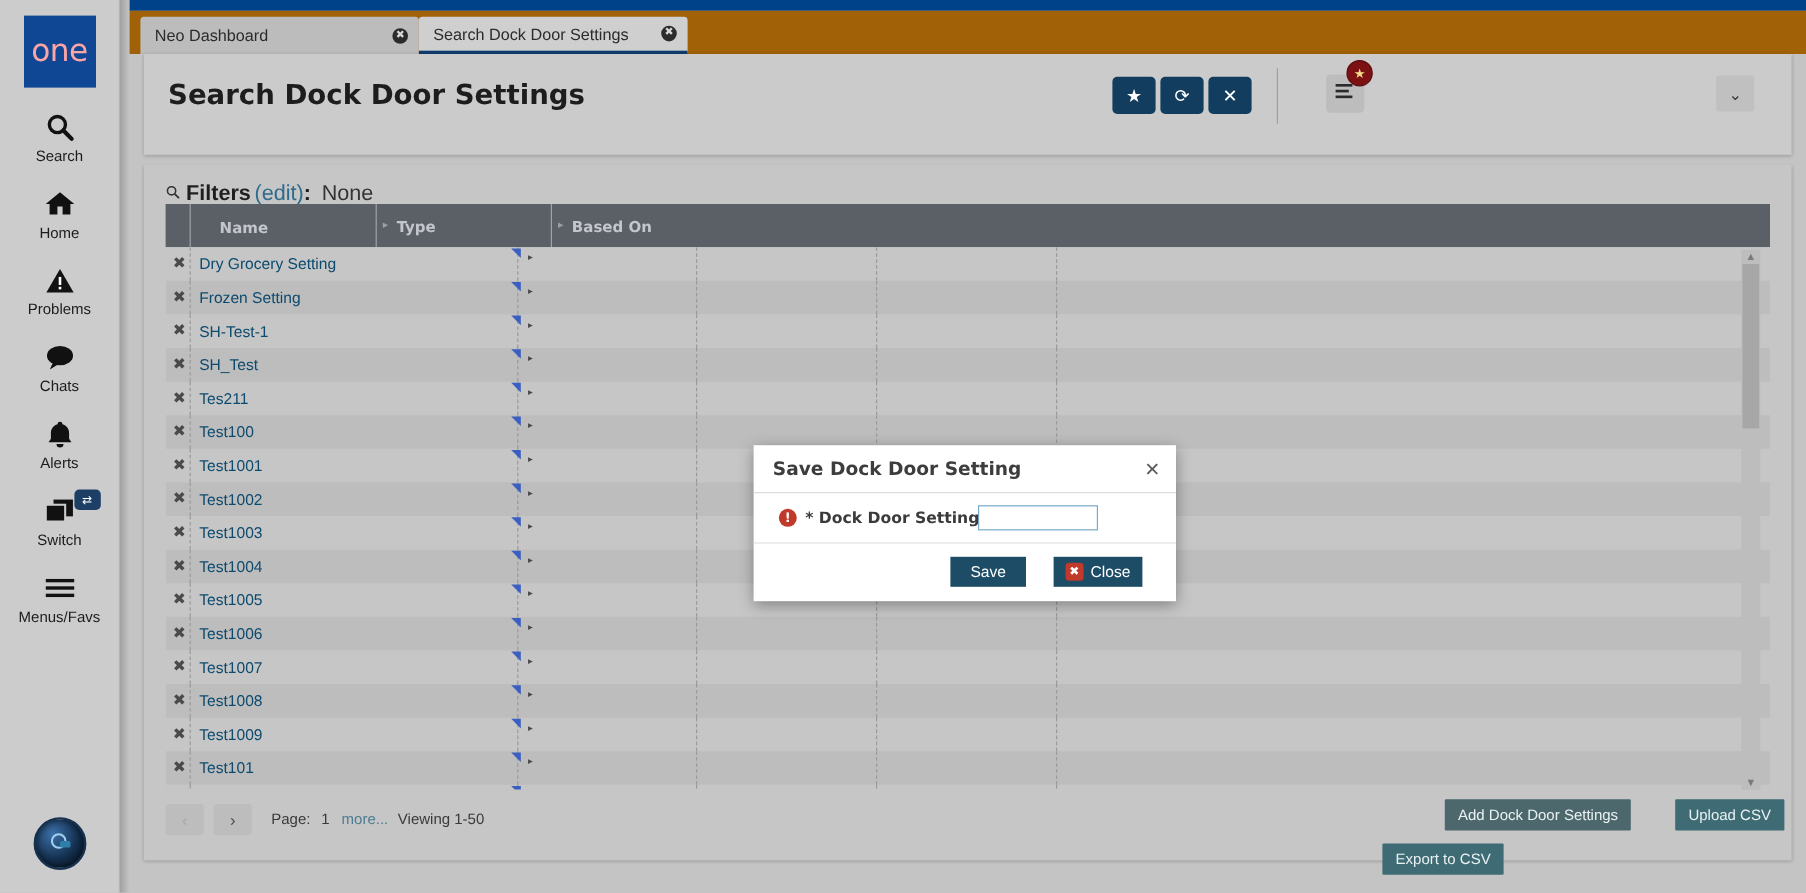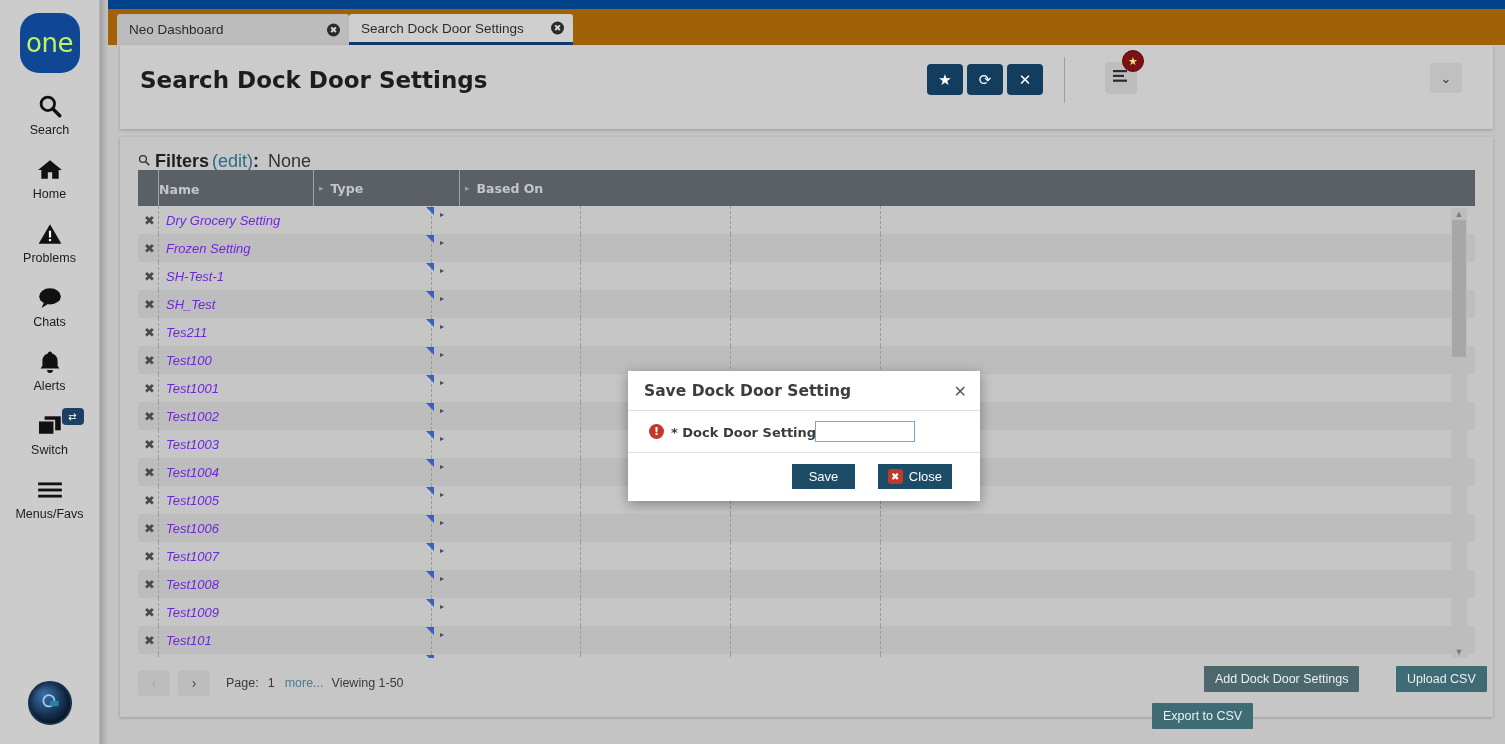--- a/index.html
+++ b/index.html
@@ -19,23 +19,23 @@
     display: flex; flex-direction: column; align-items: center;
     z-index: 5;
   }
   #rail-shadow {
     position:absolute; left:100px; top:0; width:8px; height:744px;
     background: linear-gradient(to right, rgba(0,0,0,0.18), rgba(0,0,0,0));
     z-index: 6; pointer-events:none;
   }
   .logo-box {
     width: 60px; height: 60px; margin-top: 13px;
-    background: #104794; border-radius: 19px;
+    background: #104794; border-radius: 0;
     display:flex; align-items:center; justify-content:center;
-    color: #bef264; font-size: 26px; letter-spacing:-0.5px;
+    color: #fca5a5; font-size: 26px; letter-spacing:-0.5px;
     font-family: "DejaVu Sans", sans-serif;
   }
   .rail-item {
     width: 100px; margin-top: 18px;
     display:flex; flex-direction:column; align-items:center;
     cursor: pointer; position: relative;
   }
   .rail-item .glyph {
     height: 30px; display:flex; align-items:center; justify-content:center;
     color:#111;
@@ -157,21 +157,21 @@
   .gh-cell {
     position:absolute; top:0; height:36px;
     display:flex; align-items:center;
     color:#c3c7cd; font-size:12.5px; font-weight:bold;
     font-family:"DejaVu Sans", sans-serif;
     border-left:1px solid #9ea3a9;
     cursor:pointer;
   }
   .gh-cell .gh-arrow { color:#9aa0a8; font-size:9px; margin-right:7px; margin-left:5px; }
   .gh-cell .gh-text { }
-  #gh-0 { left:20px;  width:155px; padding-left:0; }
+  #gh-0 { left:20px;  width:155px; padding-left:24px; }
   #gh-1 { left:175px; width:146px; }
   #gh-2 { left:321px; width:149px; }
   #gh-3 { left:470px; width:150px; padding-left:9px; }
   #gh-4 { left:620px; width:717px; border-left:none; }
   
   #gh-0 .gh-text { transform: translateY(1px); }
   #gh-3 .gh-text { transform: translateY(1px); }
 
   #grid-body {
     position:absolute; left:18px; top:69px; width:1337px; height:452px;
@@ -181,21 +181,21 @@
     position:relative; height:28px; width:1337px;
   }
   .grow.alt { background:#bdbdbd; }
   .grow .del-x {
     position:absolute; left:6px; top:50%; transform:translateY(-50%);
     color:#4a4a4a; font-size:13px; font-weight:bold; cursor:pointer;
     font-family:"DejaVu Sans", sans-serif;
   }
   .grow .cell-name {
     position:absolute; left:28px; top:50%; transform:translateY(-50%);
-    font-size:13px; color:#6d28d9;font-style:italic;
+    font-size:13px; color:#0c4a6e;
   }
   .grow .corner {
     position:absolute; left:288px; top:1px;
     width:0; height:0;
     border-top:8px solid #3b5fc0;
     border-left:8px solid transparent;
   }
   .grow .type-arrow {
     position:absolute; left:302px; top:4px;
     color:#4a4a4a; font-size:8px;

